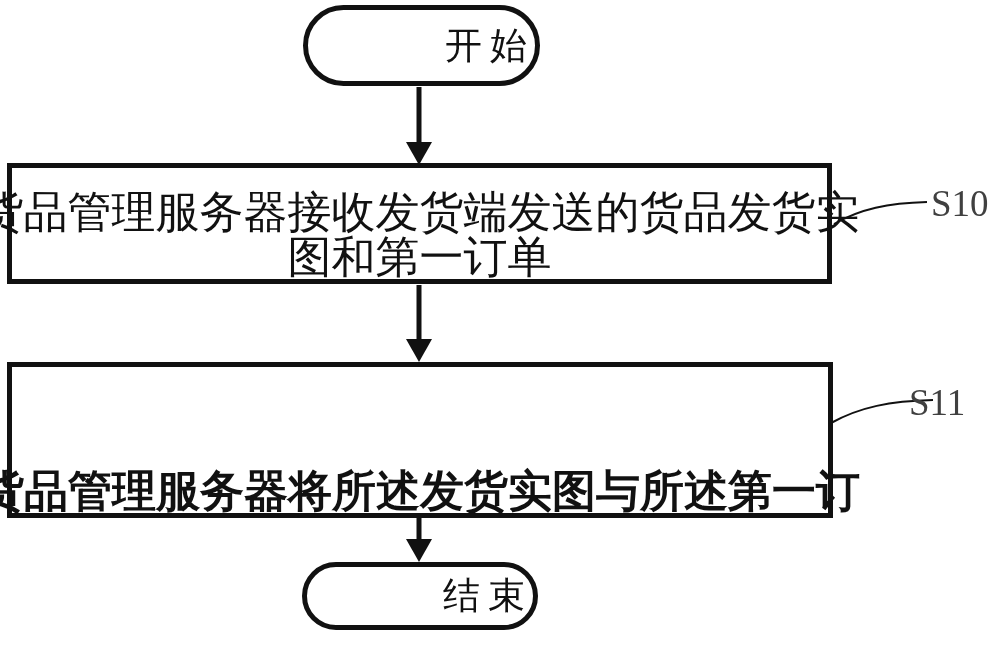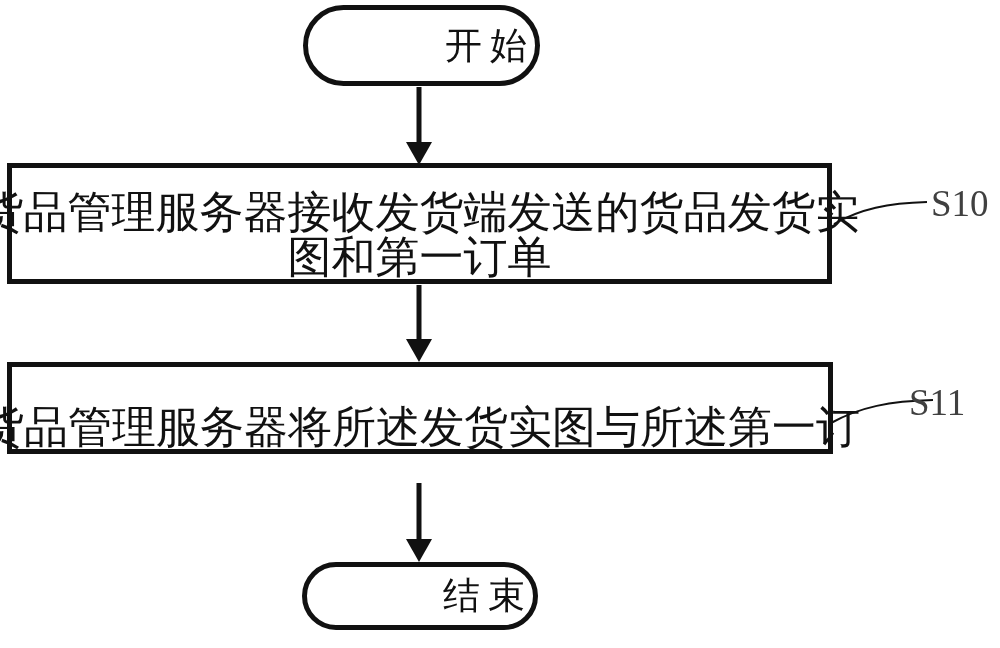--- a/index.html
+++ b/index.html
@@ -35,21 +35,21 @@
   .process {
     flex-direction: column;
     font-size: 44px;
     line-height: 45px;
   }
   .process .line {
     white-space: nowrap;
   }
   #start-node  { left: 303px; top: 5px;   width: 237px; height: 81px; }
   #step1-node  { left: 7px;   top: 163px; width: 825px; height: 121px; }
-  #step2-node  { left: 7px;   top: 362px; width: 826px; height: 92px; }
+  #step2-node  { left: 7px;   top: 362px; width: 826px; height: 156px; font-weight: bold; }
   #end-node    { left: 302px; top: 562px; width: 236px; height: 68px; }
   .step-label {
     position: absolute;
     font-size: 37px;
     color: #404040;
     font-family: "Liberation Serif", "DejaVu Serif", serif;
   }
   #step1-label { left: 931px; top: 182px; }
   #step2-label { left: 909px; top: 381px; font-family: Liberation Serif, serif; }
   #connector-layer {

